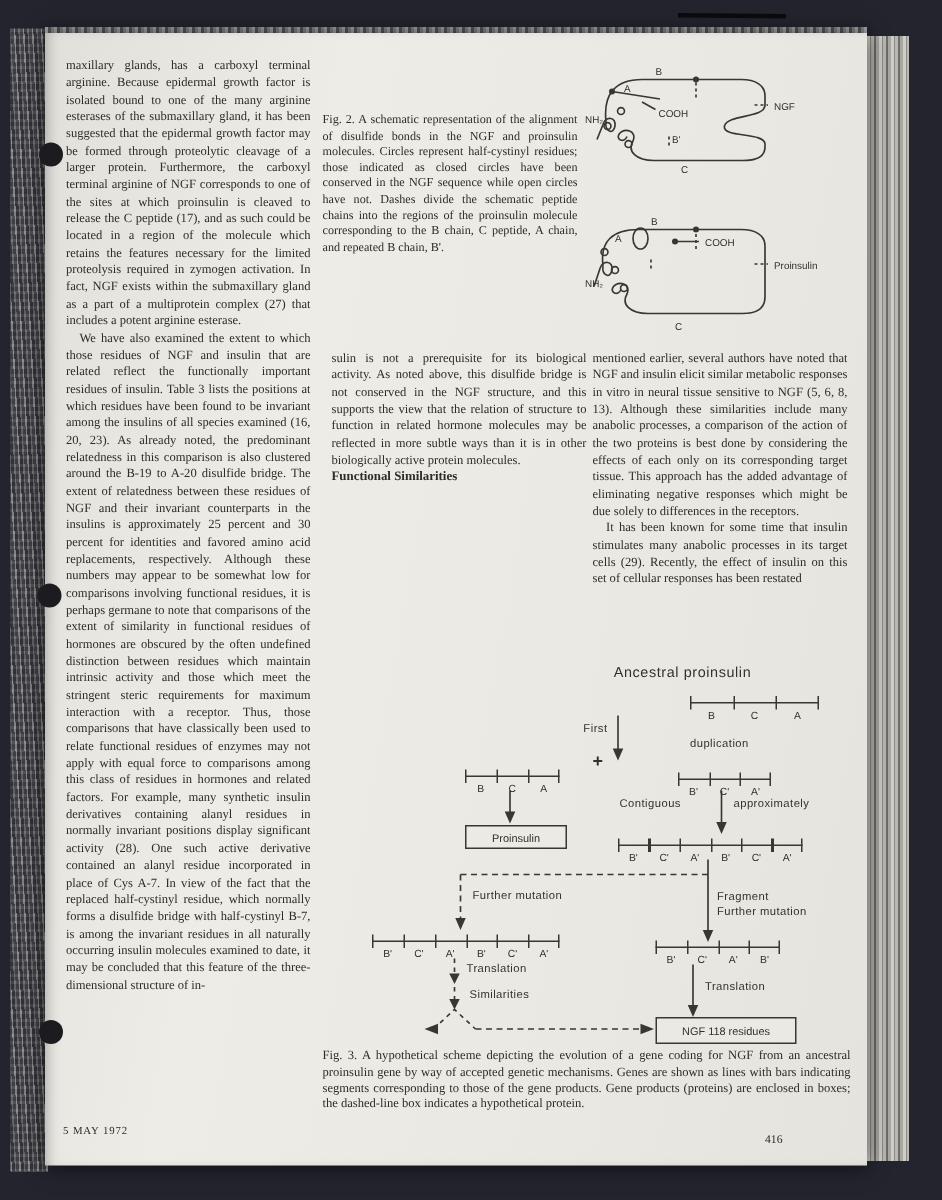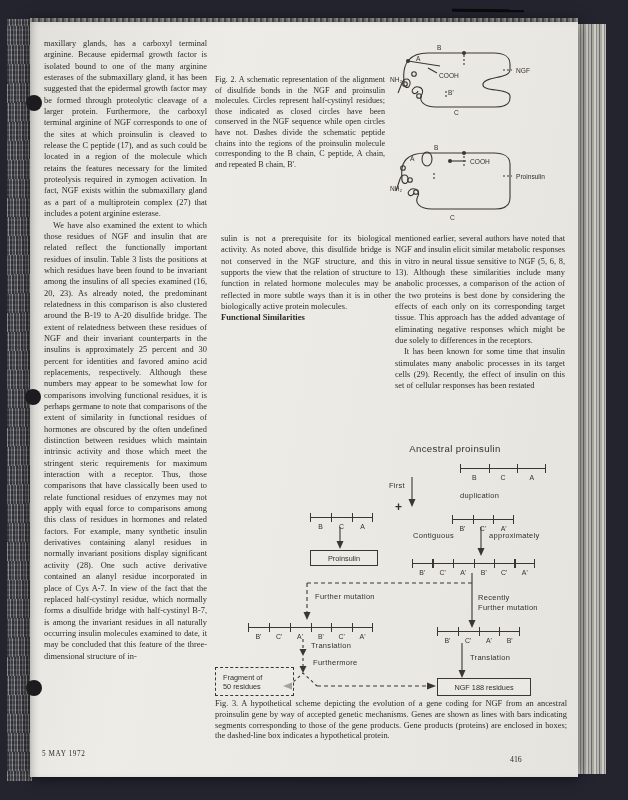--- a/index.html
+++ b/index.html
@@ -228,21 +228,21 @@
             <span>B'</span>
             <span>C'</span>
             <span>A'</span>
             <span>B'</span>
             <span>C'</span>
             <span>A'</span>
           </div>
       </div>
 
       <span class="f3lbl" style="left:100px;top:149px;">Further mutation</span>
-      <span class="f3lbl" style="left:263px;top:150px;">Recently</span>
+      <span class="f3lbl" style="left:263px;top:150px;">Fragment</span>
       <span class="f3lbl" style="left:263px;top:160px;">Further mutation</span>
 
       <div class="gene" style="left:33px;top:180px;width:125px;">
         <div class="gbar">
             <div class="hl"></div>
             <div class="tk" style="left:0;"></div>
             <div class="tk" style="left:16.6%;"></div>
             <div class="tk" style="left:33.3%;"></div>
             <div class="tk" style="left:50%;"></div>
             <div class="tk" style="left:66.6%;"></div>
@@ -270,29 +270,25 @@
           </div>
         <div class="glabels">
             <span>B'</span>
             <span>C'</span>
             <span>A'</span>
             <span>B'</span>
           </div>
       </div>
 
       <span class="f3lbl" style="left:96px;top:198px;">Translation</span>
-      <span class="f3lbl" style="left:98px;top:215px;">Furthermore</span>
+      <span class="f3lbl" style="left:98px;top:215px;">Similarities</span>
       <span class="f3lbl" style="left:255px;top:210px;">Translation</span>
 
-      <div class="fbox dashed" style="left:0px;top:224px;width:70px;height:27px;">
-        <span>Fragment of</span>
-        <span>50 residues</span>
-      </div>
       <div class="fbox" style="left:222px;top:235px;width:92px;height:16px;">
-        <span>NGF 188 residues</span>
+        <span>NGF 118 residues</span>
       </div>
     </div>
 
     <div class="caption" style="left:185px;top:677px;width:352px;font-size:8.4px;line-height:10.8px;">Fig. 3. A hypothetical scheme depicting the evolution of a gene coding for NGF from an ancestral proinsulin gene by way of accepted genetic mechanisms. Genes are shown as lines with bars indicating segments corresponding to those of the gene products. Gene products (proteins) are enclosed in boxes; the dashed-line box indicates a hypothetical protein.</div>
 
     <div class="footer-date">5 MAY 1972</div>
     <div class="pagenum">416</div>
   </div>
 </div>
 

